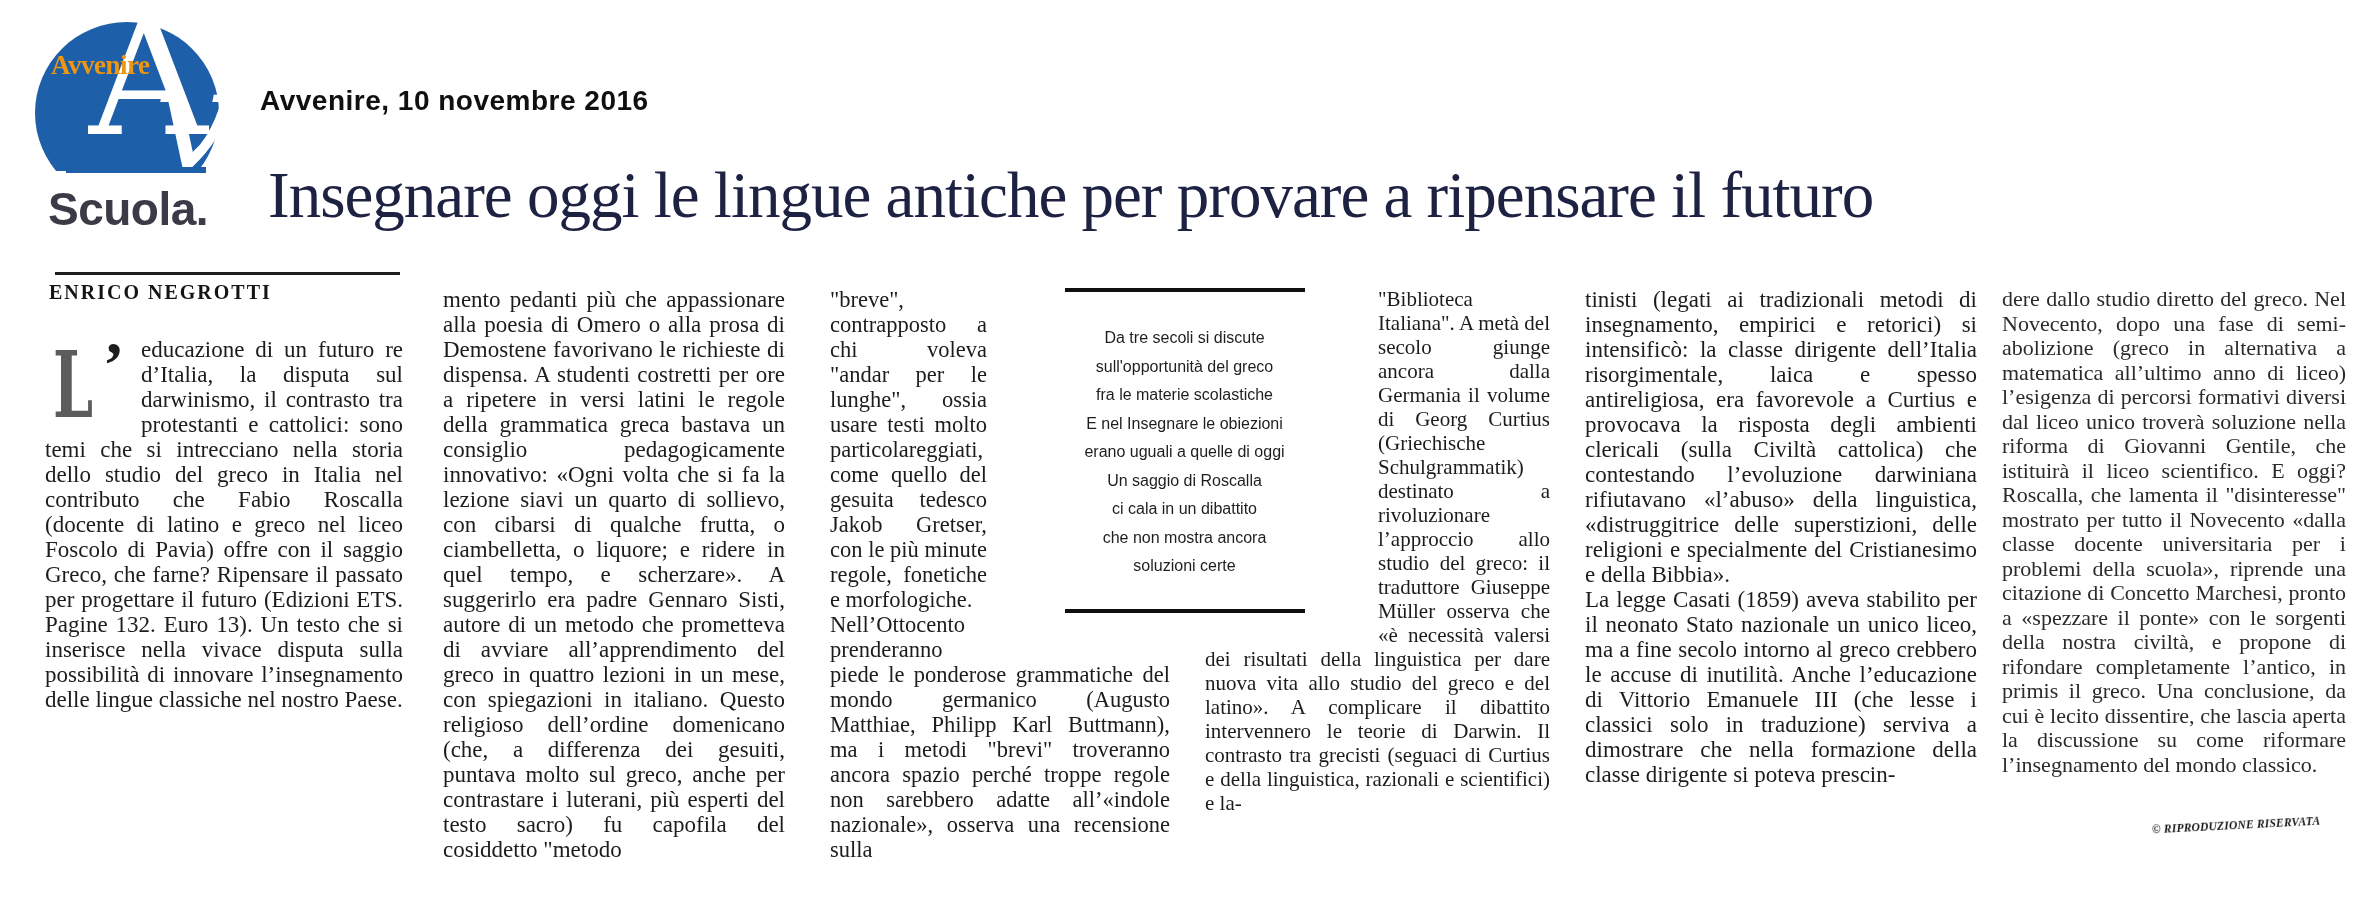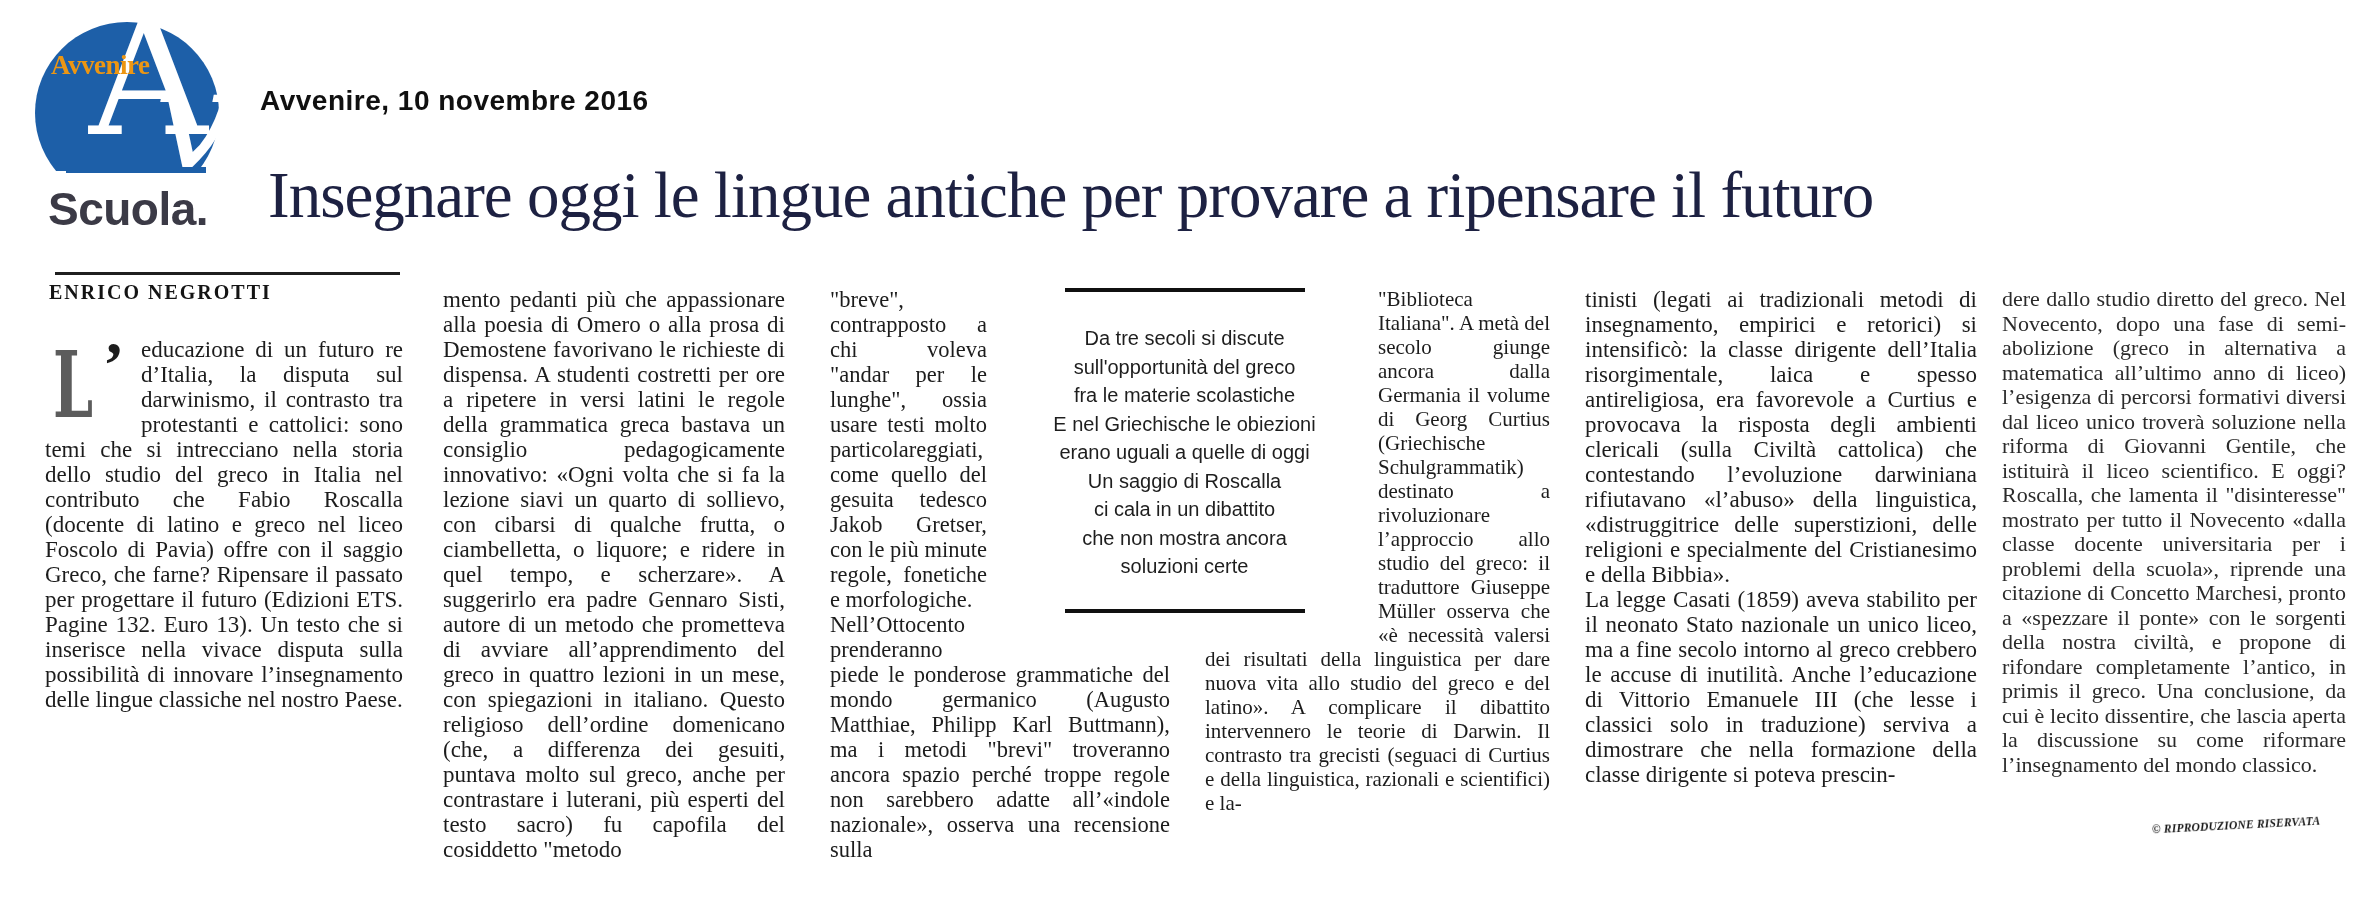--- a/index.html
+++ b/index.html
@@ -37,21 +37,21 @@
   .dropcap{float:left;width:90px;height:96px;margin:4px 6px 0 0;position:relative;}
   .dc-letter{position:absolute;left:8px;top:0;font:700 92px/88px "DejaVu Serif", serif;color:#5c5c5c;transform:scaleX(0.62);transform-origin:left top;}
   .dc-apos{position:absolute;left:58px;top:-8px;font:700 64px/64px "Liberation Serif", serif;color:#1d1d1d;}
   
   .spacer-right{float:right;width:183px;height:365px;}
   .spacer-left{float:left;width:173px;height:350px;}
   
   .pullquote{position:absolute;left:1012px;top:288px;width:345px;text-align:center;font-family:"Liberation Sans", sans-serif;color:#1e1e1e;}
   .pq-rule{width:240px;height:4px;background:#101010;margin:0 auto;}
   .pq-text{padding:32px 0 28px;}
-  .pq-line{font-size:20px;line-height:28.5px;white-space:nowrap;}
+  .pq-line{font-size:16px;line-height:28.5px;white-space:nowrap;}
   
   .copyright{position:absolute;left:2152px;top:820px;font:italic 700 11.5px/1 "Liberation Serif", serif;letter-spacing:0.2px;color:#161616;transform:rotate(-3deg);filter:blur(0.4px);white-space:nowrap;}
 </style>
 </head>
 <body>
 
 <div>
 
   <div class="logo">
     <div class="logo-circle"></div>
@@ -64,21 +64,21 @@
 
   <span class="kicker">Scuola.</span>
   <h1 class="headline">Insegnare oggi le lingue antiche per provare a ripensare il futuro</h1>
 
   <div class="pullquote">
     <div class="pq-rule"></div>
     <div class="pq-text">
         <div class="pq-line">Da tre secoli si discute</div>
         <div class="pq-line">sull'opportunità del greco</div>
         <div class="pq-line">fra le materie scolastiche</div>
-        <div class="pq-line">E nel Griechische le obiezioni</div>
+        <div class="pq-line">E nel Insegnare le obiezioni</div>
         <div class="pq-line">erano uguali a quelle di oggi</div>
         <div class="pq-line">Un saggio di Roscalla</div>
         <div class="pq-line">ci cala in un dibattito</div>
         <div class="pq-line">che non mostra ancora</div>
         <div class="pq-line">soluzioni certe</div>
       </div>
     <div class="pq-rule"></div>
   </div>
 
   <div class="col c1">

